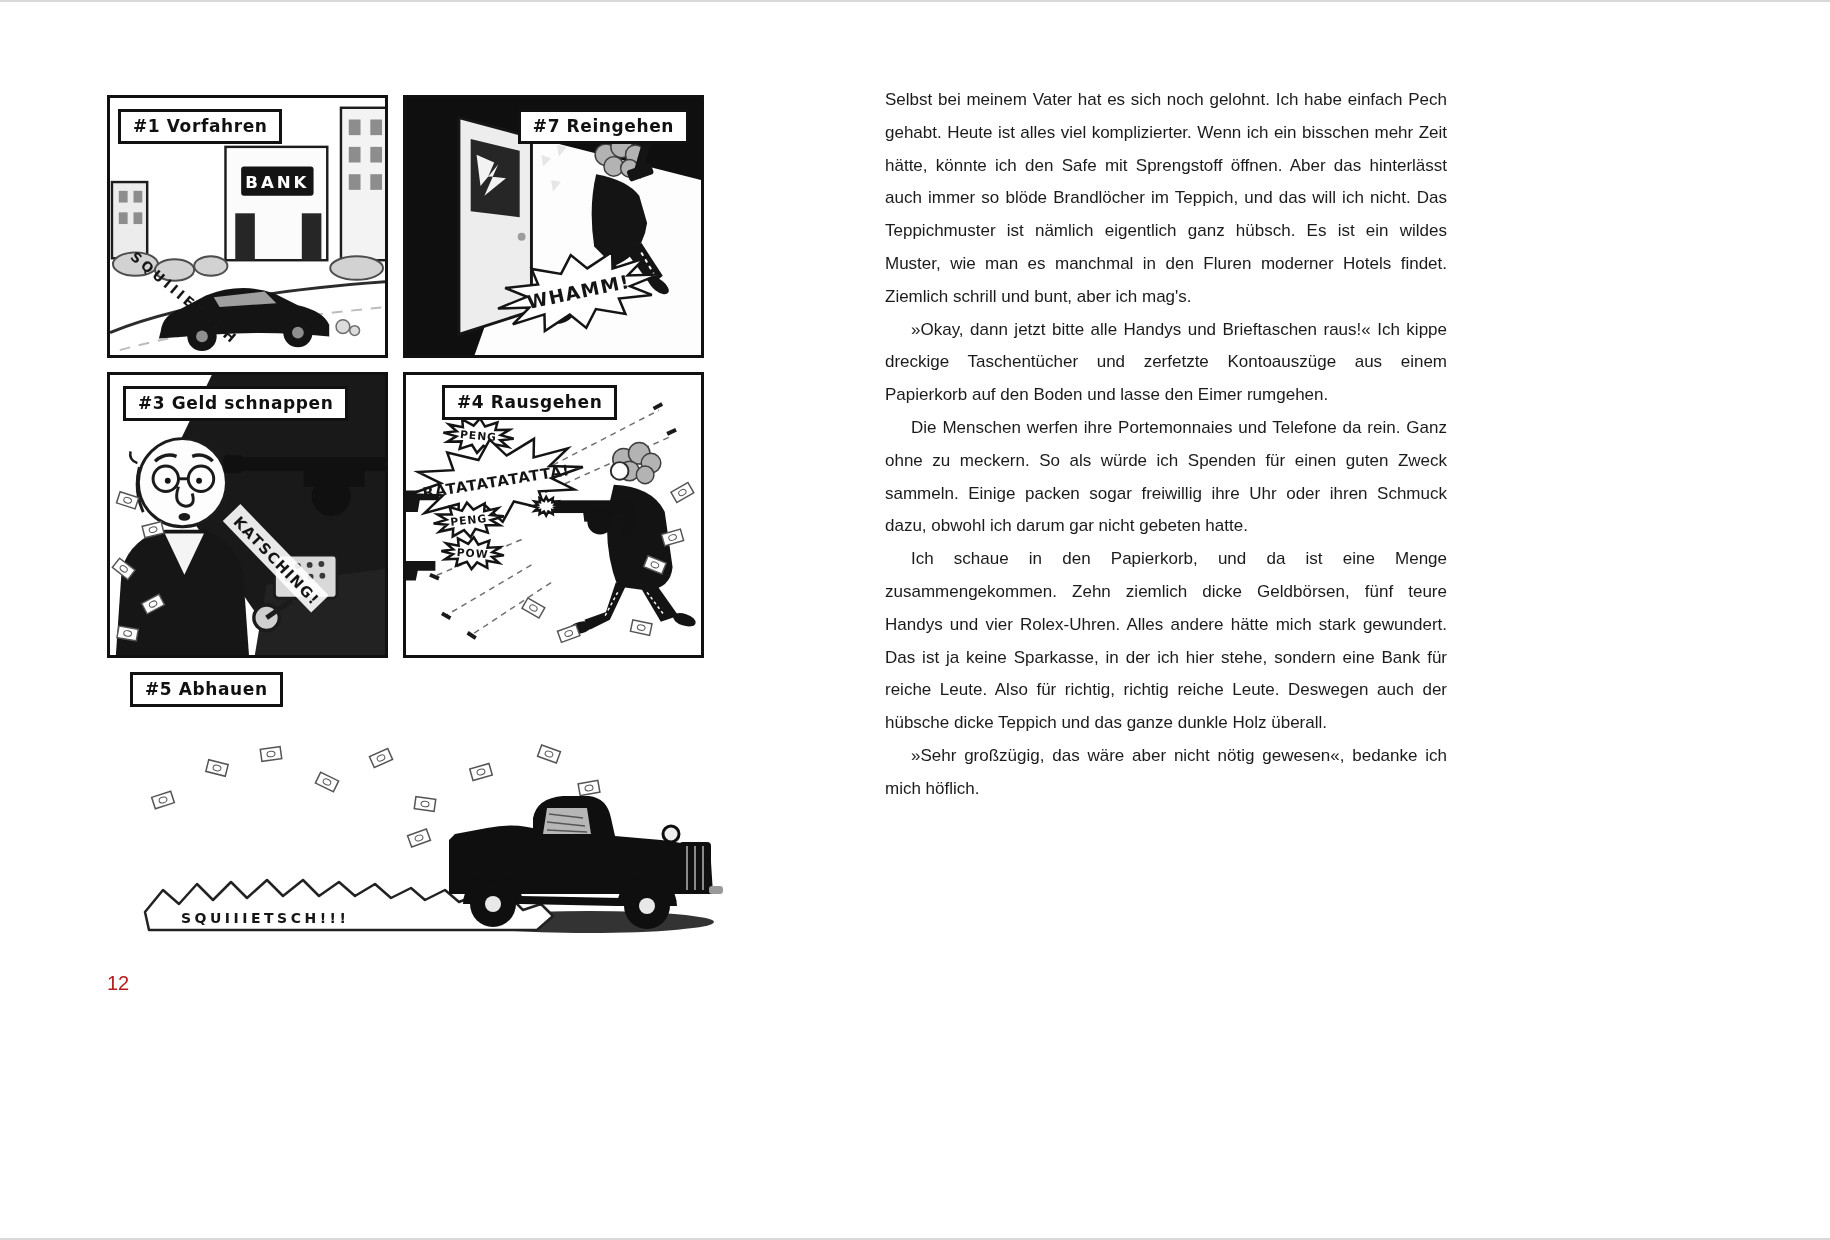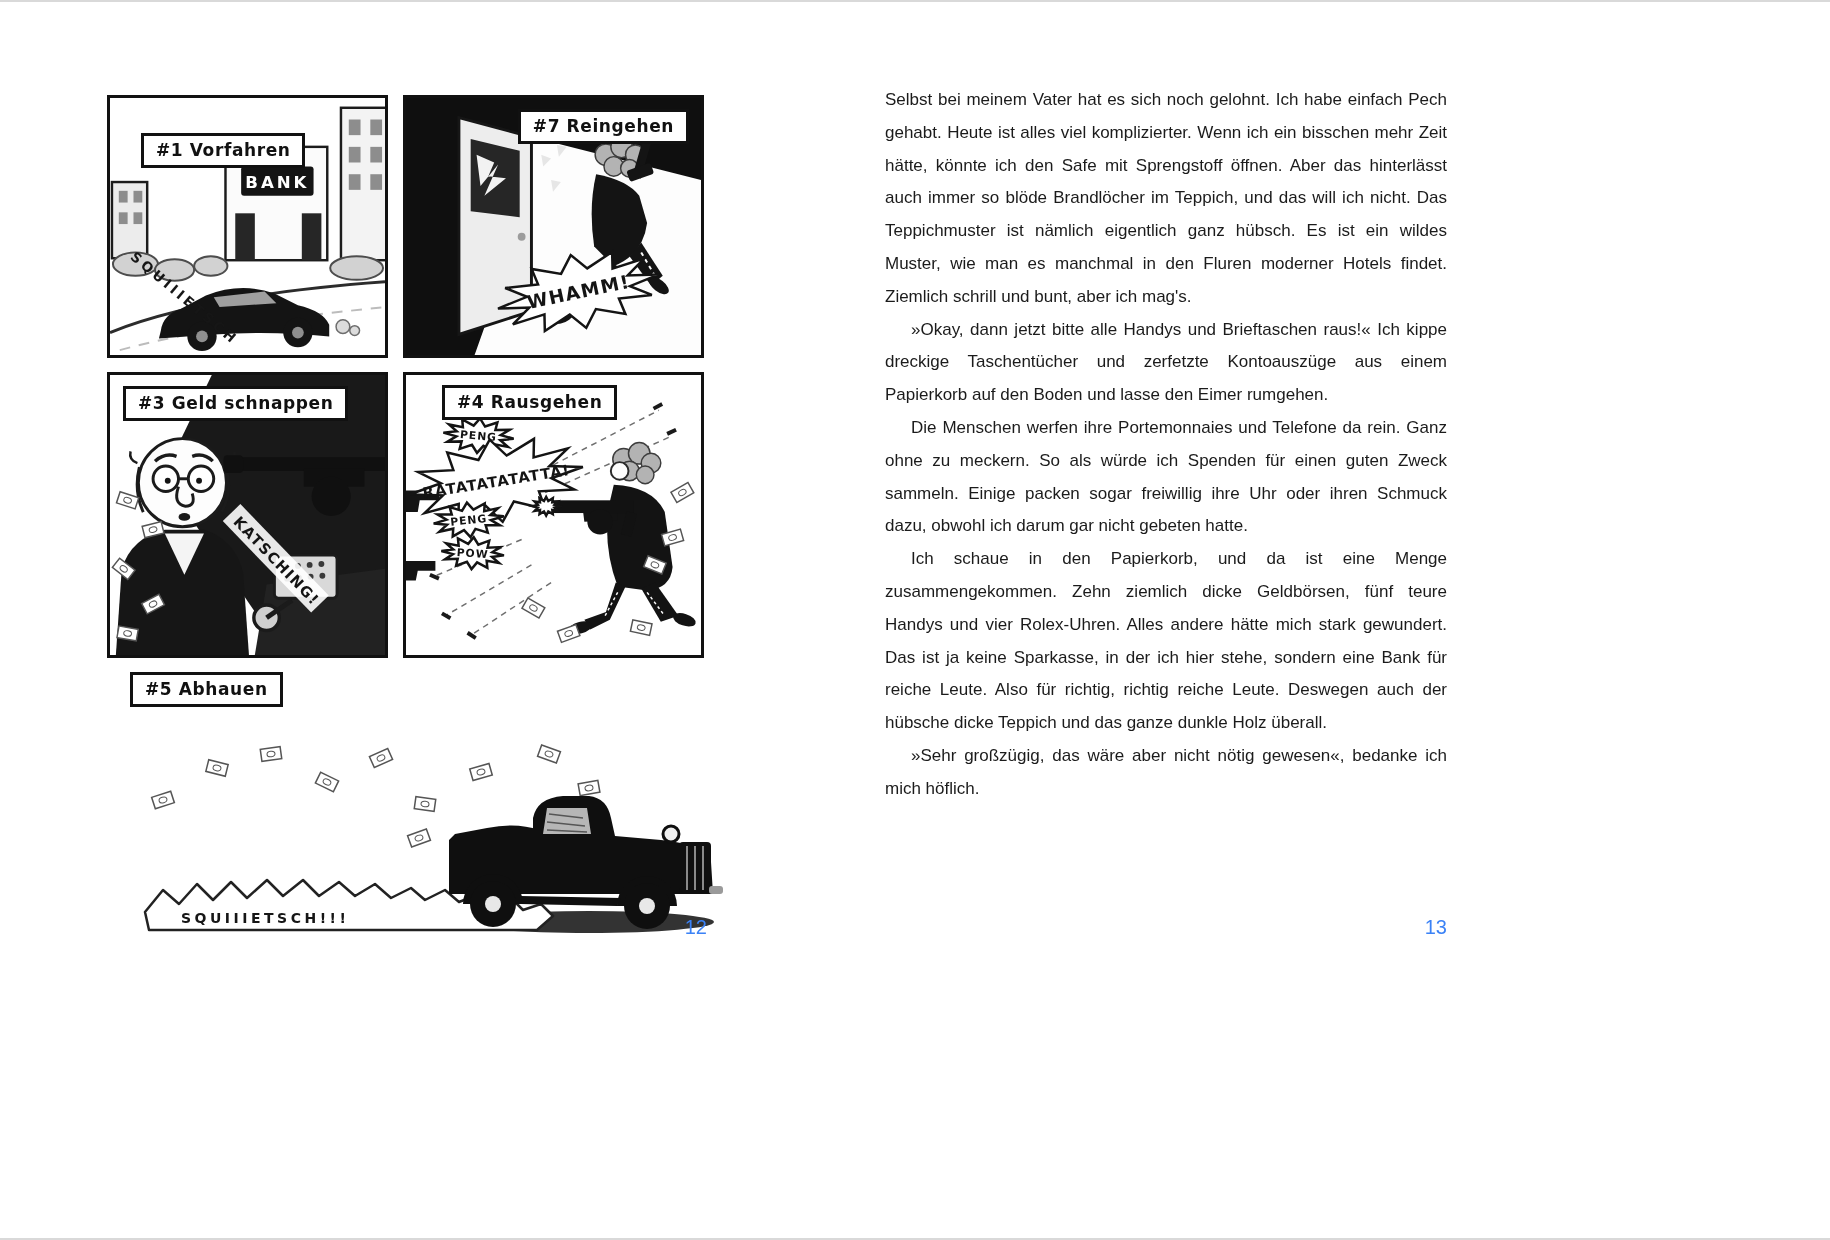--- a/index.html
+++ b/index.html
@@ -26,39 +26,39 @@
     font-weight:bold; font-size:17px; letter-spacing:0.6px; color:#111111;
     white-space:nowrap; line-height:1.3;
   }
 
   #panel1 { left:107px; top:95px;  width:281px; height:263px; }
   #panel2 { left:403px; top:95px;  width:301px; height:263px; }
   #panel3 { left:107px; top:372px; width:281px; height:286px; }
   #panel4 { left:403px; top:372px; width:301px; height:286px; }
   #panel5 { left:119px; top:742px; width:610px; height:200px; }
 
-  #panel1 .panel-label { left:31px;  top:11px;margin-top:24px; }
+  #panel1 .panel-label { left:8px;  top:11px; }
   #panel2 .panel-label { right:12px; top:11px; }
   #panel3 .panel-label { left:13px;  top:11px; }
   #panel4 .panel-label { left:36px;  top:10px; }
   #label5 { left:130px; top:672px; }
 
   svg text { font-family:"DejaVu Sans", sans-serif; }
 
   
   .text-col {
     position:absolute; left:885px; top:84px; width:562px;
     font-size:17px; line-height:32.8px; color:#1b1b1b;
     text-align:justify; hyphens:auto;
   }
   .text-col p { text-indent:26px; }
   .text-col p:first-child { text-indent:0; }
 
   .pagenum {
-    position:absolute; top:916px; font-size:20px; color:#3b82f6; text-align:right;
+    position:absolute; top:972px; font-size:20px; color:#b91c1c; text-align:left;
   }
   #pn-left  { left:107px; width:600px; }
   #pn-right { left:885px; width:562px; }
 </style>
 </head>
 <body>
 
 <div class="spread">
   <div class="edge top"></div>
   <div class="edge bottom"></div>
@@ -346,15 +346,14 @@
   </section>
 
   <section class="layer">
     <div class="text-col" lang="de">
       <p>Selbst bei meinem Vater hat es sich noch gelohnt. Ich habe einfach Pech gehabt. Heute ist alles viel komplizierter. Wenn ich ein bisschen mehr Zeit hätte, könnte ich den Safe mit Sprengstoff öffnen. Aber das hinterlässt auch immer so blöde Brandlöcher im Teppich, und das will ich nicht. Das Teppichmuster ist nämlich eigentlich ganz hübsch. Es ist ein wildes Muster, wie man es manchmal in den Fluren moderner Hotels findet. Ziemlich schrill und bunt, aber ich mag's.</p>
       <p>»Okay, dann jetzt bitte alle Handys und Brieftaschen raus!« Ich kippe dreckige Taschentücher und zerfetzte Kontoauszüge aus einem Papierkorb auf den Boden und lasse den Eimer rumgehen.</p>
       <p>Die Menschen werfen ihre Portemonnaies und Telefone da rein. Ganz ohne zu meckern. So als würde ich Spenden für einen guten Zweck sammeln. Einige packen sogar freiwillig ihre Uhr oder ihren Schmuck dazu, obwohl ich darum gar nicht gebeten hatte.</p>
       <p>Ich schaue in den Papierkorb, und da ist eine Menge zusammengekommen. Zehn ziemlich dicke Geldbörsen, fünf teure Handys und vier Rolex-Uhren. Alles andere hätte mich stark gewundert. Das ist ja keine Sparkasse, in der ich hier stehe, sondern eine Bank für reiche Leute. Also für richtig, richtig reiche Leute. Deswegen auch der hübsche dicke Teppich und das ganze dunkle Holz überall.</p>
       <p>»Sehr großzügig, das wäre aber nicht nötig gewesen«, bedanke ich mich höflich.</p>
     </div>
-    <div class="pagenum" id="pn-right">13</div>
   </section>
 </div>
 
 </body></html>

